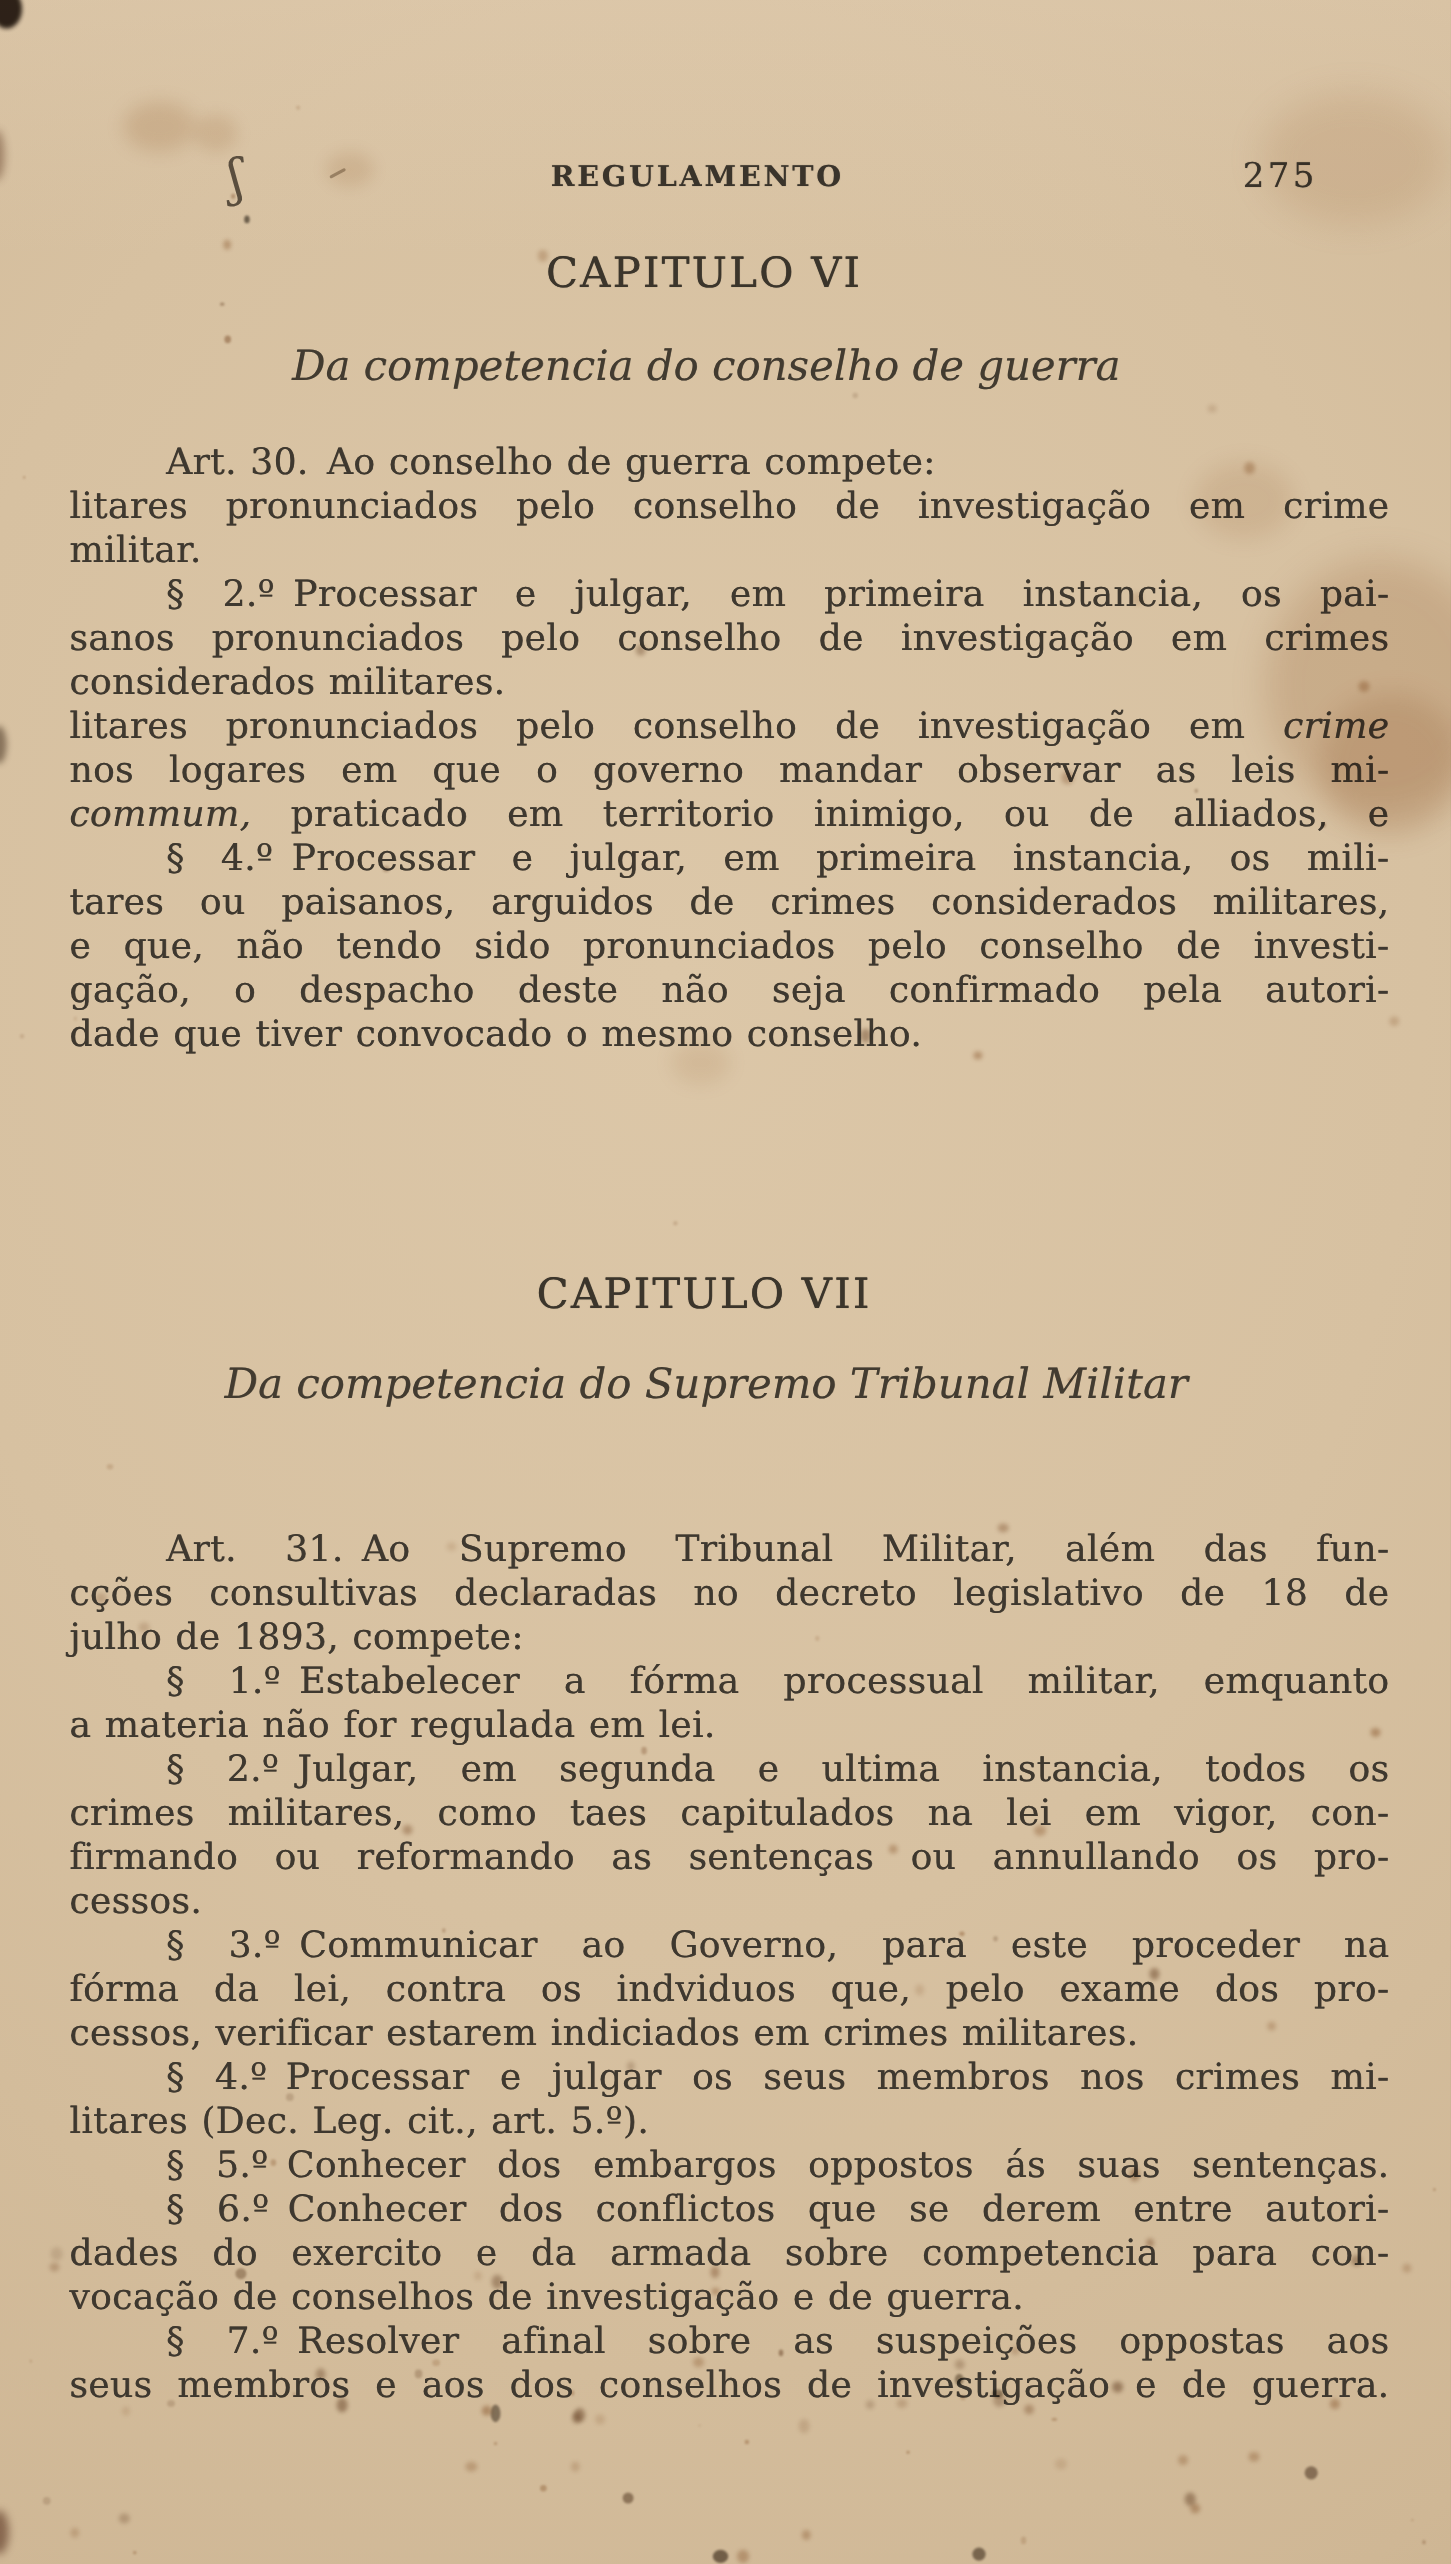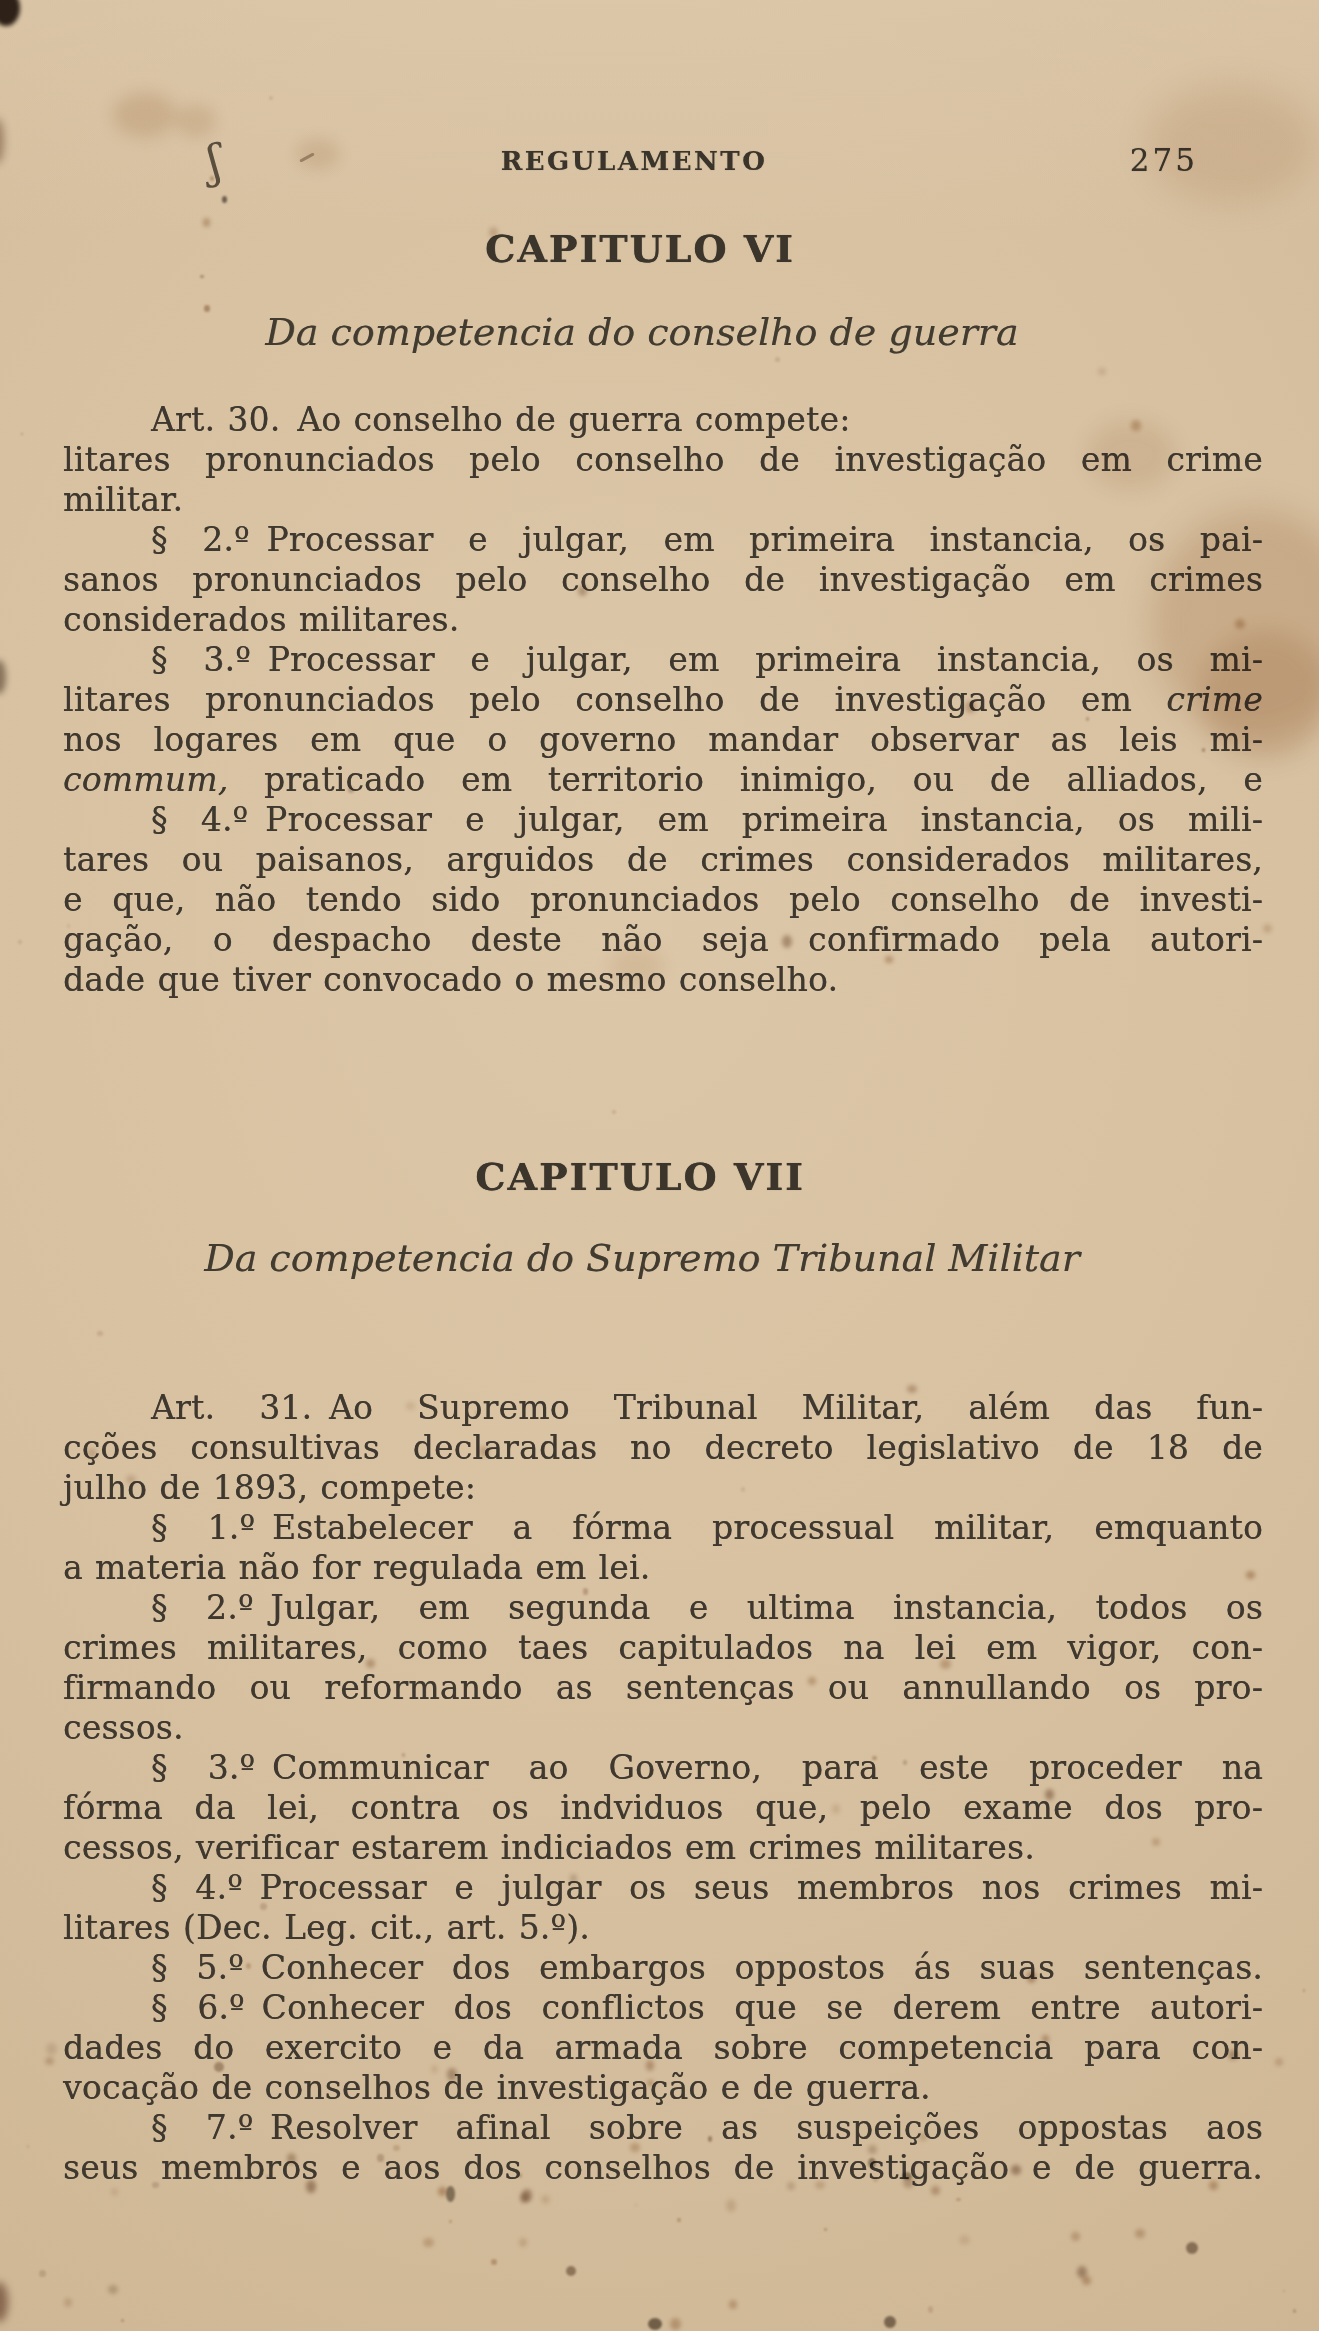--- a/index.html
+++ b/index.html
@@ -22,21 +22,20 @@
   .running .num{
     position:absolute;right:66px;top:-4px;font-size:31px;letter-spacing:3px;color:#3a342b;
     text-shadow:0 0 .8px rgba(58,52,43,.6);
   }
   
   .chapter{
     position:absolute;left:64px;width:1200px;text-align:center;
     font-size:38px;letter-spacing:2px;color:#3b352b;
     transform:translateX(-24px);
     text-shadow:.4px 0 0 rgba(59,53,43,.85), 0 0 1px rgba(59,53,43,.35);
-    font-weight:bold;
   }
   #cap6{top:226px}
   #cap7{top:1154px}
   .subtitle{
     position:absolute;left:64px;width:1200px;text-align:center;
     font-style:italic;font-size:38px;color:#423b30;
     transform:translateX(-22px);
     text-shadow:.3px 0 .5px rgba(66,59,48,.55);
   }
   #sub6{top:310px}
@@ -80,21 +79,20 @@
 
     <div class="chapter" id="cap6">CAPITULO VI</div>
     <div class="subtitle" id="sub6">Da competencia do conselho de guerra</div>
     <div class="textbody" id="body6">
         <div class="line indent"><span>Art. 30. Ao conselho de guerra compete:</span></div>
         <div class="line just"><span>litares pronunciados pelo conselho de investigação em crime</span></div>
         <div class="line"><span>militar.</span></div>
         <div class="line indent just"><span>§ 2.º Processar e julgar, em primeira instancia, os pai-</span></div>
         <div class="line just"><span>sanos pronunciados pelo conselho de investigação em crimes</span></div>
         <div class="line"><span>considerados militares.</span></div>
-        <div class="line indent just"><span>§ 3.º Processar e julgar, em primeira instancia, os mi-</span></div>
         <div class="line just"><span>litares pronunciados pelo conselho de investigação em </span><span class="em">crime</span></div>
         <div class="line just"><span>nos logares em que o governo mandar observar as leis mi-</span></div>
         <div class="line just"><span class="em">commum,</span><span> praticado em territorio inimigo, ou de alliados, e</span></div>
         <div class="line indent just"><span>§ 4.º Processar e julgar, em primeira instancia, os mili-</span></div>
         <div class="line just"><span>tares ou paisanos, arguidos de crimes considerados militares,</span></div>
         <div class="line just"><span>e que, não tendo sido pronunciados pelo conselho de investi-</span></div>
         <div class="line just"><span>gação, o despacho deste não seja confirmado pela autori-</span></div>
         <div class="line"><span>dade que tiver convocado o mesmo conselho.</span></div>
       </div>
 

